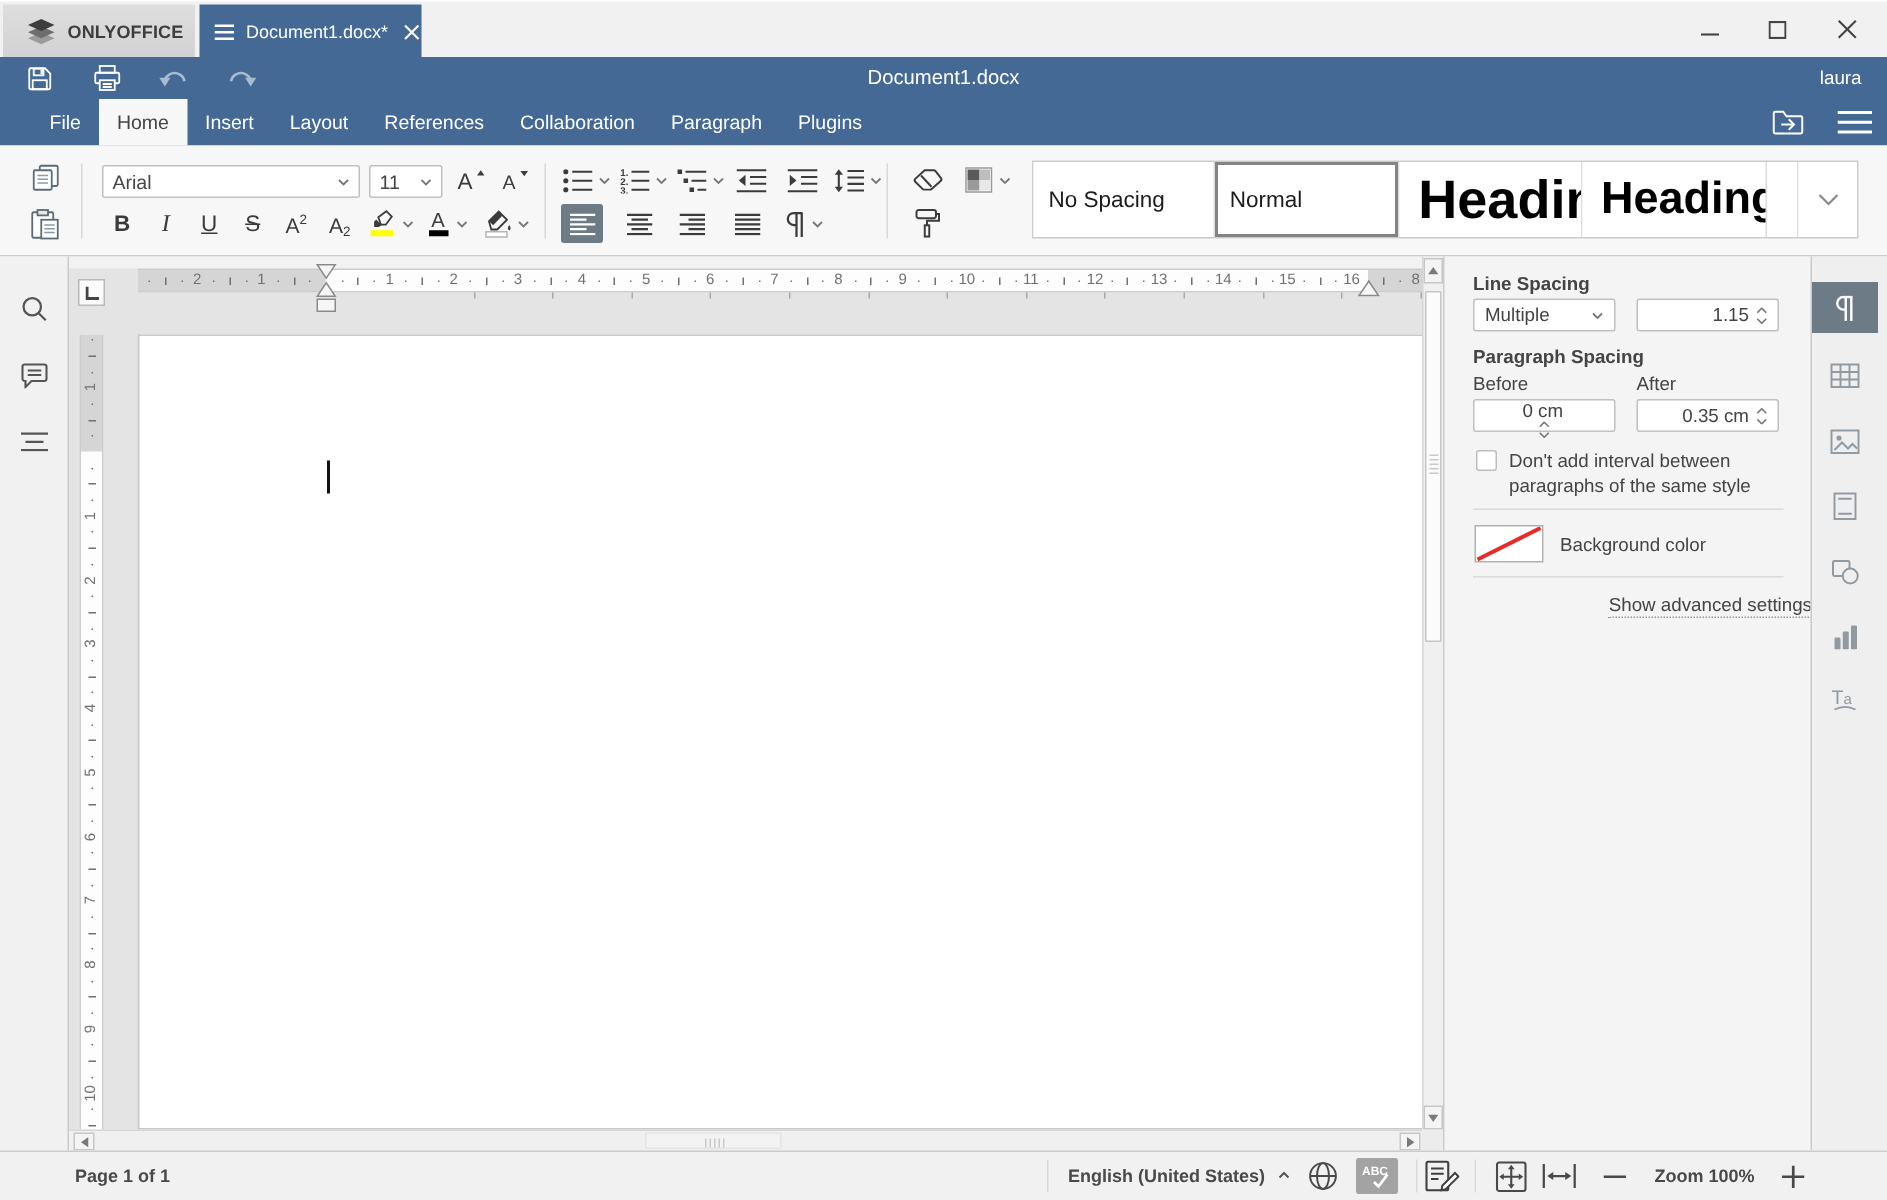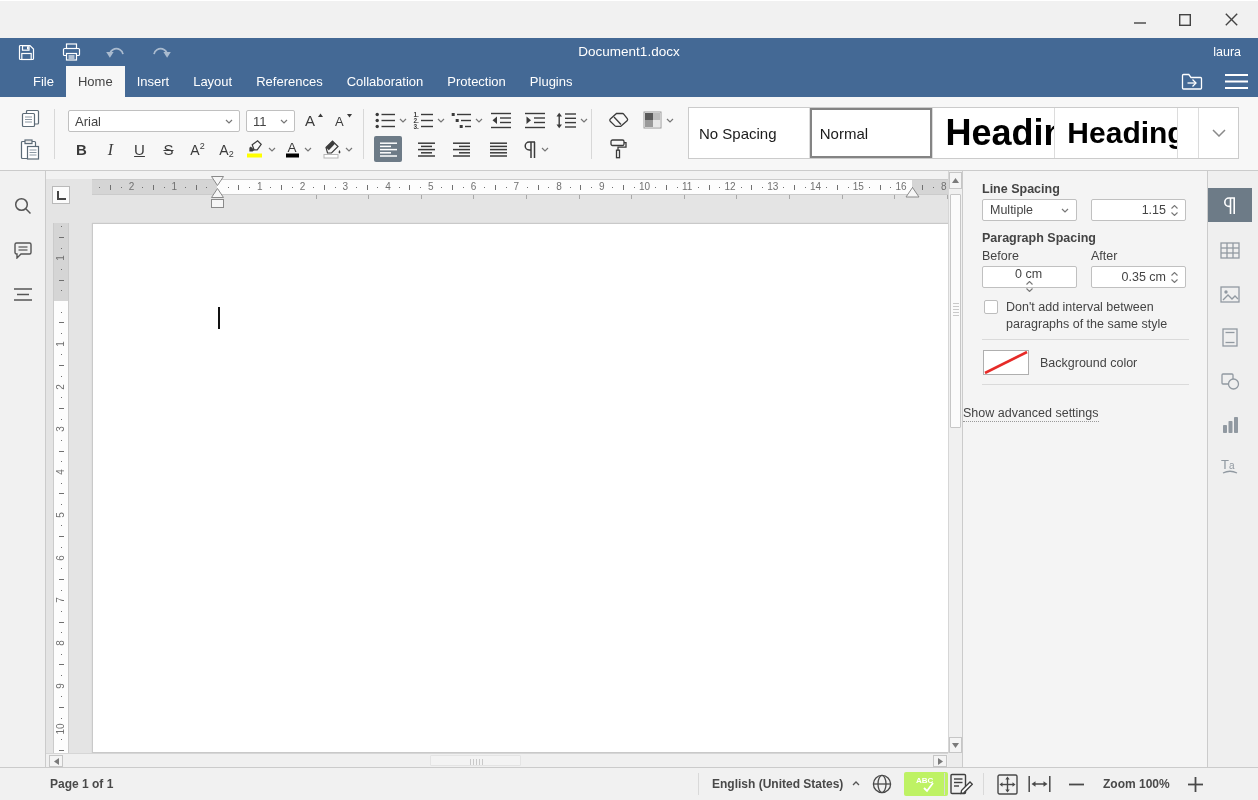--- a/index.html
+++ b/index.html
@@ -99,39 +99,69 @@
   .spin, .select { position:absolute; width:95px; height:22px; background:#fff; border:1px solid #c0c0c0; border-radius:2px;
     display:flex; align-items:center; font-size:12.5px; color:#444; }
   .select { padding:0 7px; }
   .select .cv { flex:1; }
   .spin { padding:0 4px 0 7px; }
   .spin .cv { flex:1; text-align:right; padding-right:5px; }
   .spin-arrows { display:flex; flex-direction:column; justify-content:center; gap:3px; width:10px; }
   .checkbox { position:absolute; width:14px; height:14px; background:#fff; border:1px solid #bdbdbd; border-radius:2px; }
   .sb-divider { position:absolute; left:19px; width:207px; height:1px; background:#dadada; }
   #bg-swatch { position:absolute; left:20px; top:179px; width:46px; height:25px; background:#fff; border:1px solid #afafaf; }
-  #adv-link { position:absolute; left:0; width:245px; top:235px; text-align:left; }
+  #adv-link { position:absolute; left:0; width:245px; top:225px; text-align:right; }
   #adv-link span { font-size:12.5px; color:#444; border-bottom:1px dotted #999; padding-bottom:1px; cursor:pointer; }
 
   
   #right-rail { position:absolute; left:1207px; top:171px; width:51px; height:596px; background:#efefef; border-left:1px solid #cbcbcb; }
   .rr-btn { position:absolute; left:0; width:44px; height:34px; display:flex; align-items:center; justify-content:center; }
   .rr-active { background:#6d7b87; }
 
   
   #statusbar { position:absolute; left:0; top:767px; width:1258px; height:33px; background:#f1f1f1; border-top:1px solid #cbcbcb; }
   .st-text { position:absolute; font-size:12px; font-weight:bold; color:#494949; top:0; height:32px; line-height:32px; white-space:nowrap; }
   .st-sep { position:absolute; top:5px; width:1px; height:22px; background:#d9d9d9; }
   .st-icon { position:absolute; display:flex; align-items:center; justify-content:center; }
-  #spell-badge { position:absolute; left:904px; top:4px; width:44px; height:24px; background:#bef264; border-radius:2px; display:flex; align-items:center; justify-content:center; }
+  #spell-badge { position:absolute; left:904px; top:4px; width:28px; height:24px; background:#a3a3a3; border-radius:2px; display:flex; align-items:center; justify-content:center; }
 </style>
 </head>
 <body>
 
 <div id="titlebar">
+  <div id="logo-box">
+    <span>
+      <svg width="23" height="21" viewBox="0 0 26 22">
+        <polygon points="13,11 3,15.5 13,20 23,15.5" fill="#9b9b9b"></polygon>
+        <polygon points="13,6.5 3,11 13,15.5 23,11" fill="#6e6e6e"></polygon>
+        <polygon points="13,1 3,5.5 13,10 23,5.5" fill="#3d3d3d"></polygon>
+      </svg>
+    </span>
+    <span id="logo-text">ONLYOFFICE</span>
+  </div>
+  <div id="doc-tab">
+    <span>
+      <svg width="13" height="11" viewBox="0 0 13 11">
+          <g stroke="#fff" stroke-width="1.6">
+            <line x1="0" y1="1.2" x2="13" y2="1.2"></line>
+            <line x1="0" y1="5.5" x2="13" y2="5.5"></line>
+            <line x1="0" y1="9.8" x2="13" y2="9.8"></line>
+          </g>
+        </svg>
+    </span>
+    <span class="tab-title">Document1.docx*</span>
+    <span>
+      <svg width="11" height="11" viewBox="0 0 11 11">
+          <g stroke="#fff" stroke-width="1.4">
+            <line x1="1" y1="1" x2="10" y2="10"></line>
+            <line x1="10" y1="1" x2="1" y2="10"></line>
+          </g>
+        </svg>
+    </span>
+  </div>
   <div class="win-btn" id="win-min">
     <svg width="12" height="12" viewBox="0 0 12 12">
         <line x1="0" y1="9" x2="12" y2="9" stroke="#444" stroke-width="1.4"></line>
       </svg>
   </div>
   <div class="win-btn" id="win-max">
     <svg width="12" height="12" viewBox="0 0 12 12">
         <rect x="0.7" y="0.7" width="10.6" height="10.6" fill="none" stroke="#444" stroke-width="1.4"></rect>
       </svg>
   </div>
@@ -183,21 +213,21 @@
   <div id="user-name">laura</div>
 </div>
 
 <div id="menubar">
   <div class="menu-item">File</div>
   <div class="menu-item active">Home</div>
   <div class="menu-item">Insert</div>
   <div class="menu-item">Layout</div>
   <div class="menu-item">References</div>
   <div class="menu-item">Collaboration</div>
-  <div class="menu-item">Protection</div>
+  <div class="menu-item">Paragraph</div>
   <div class="menu-item">Plugins</div>
   <div id="menu-right-icons">
     <div style="width:44px;display:flex;justify-content:center;">
       <svg width="22" height="19" viewBox="0 0 22 19">
           <g fill="none" stroke="#fff" stroke-width="1.3">
             <path d="M1.5 4.5 V16 a1 1 0 0 0 1 1 H19.5 a1 1 0 0 0 1-1 V6.5 a1 1 0 0 0 -1-1 H10 L7.8 2.5 H2.5 a1 1 0 0 0 -1 1 Z"></path>
             <line x1="6.5" y1="11" x2="14.5" y2="11"></line>
             <polyline points="11.5,7.5 15,11 11.5,14.5"></polyline>
           </g>
         </svg>

